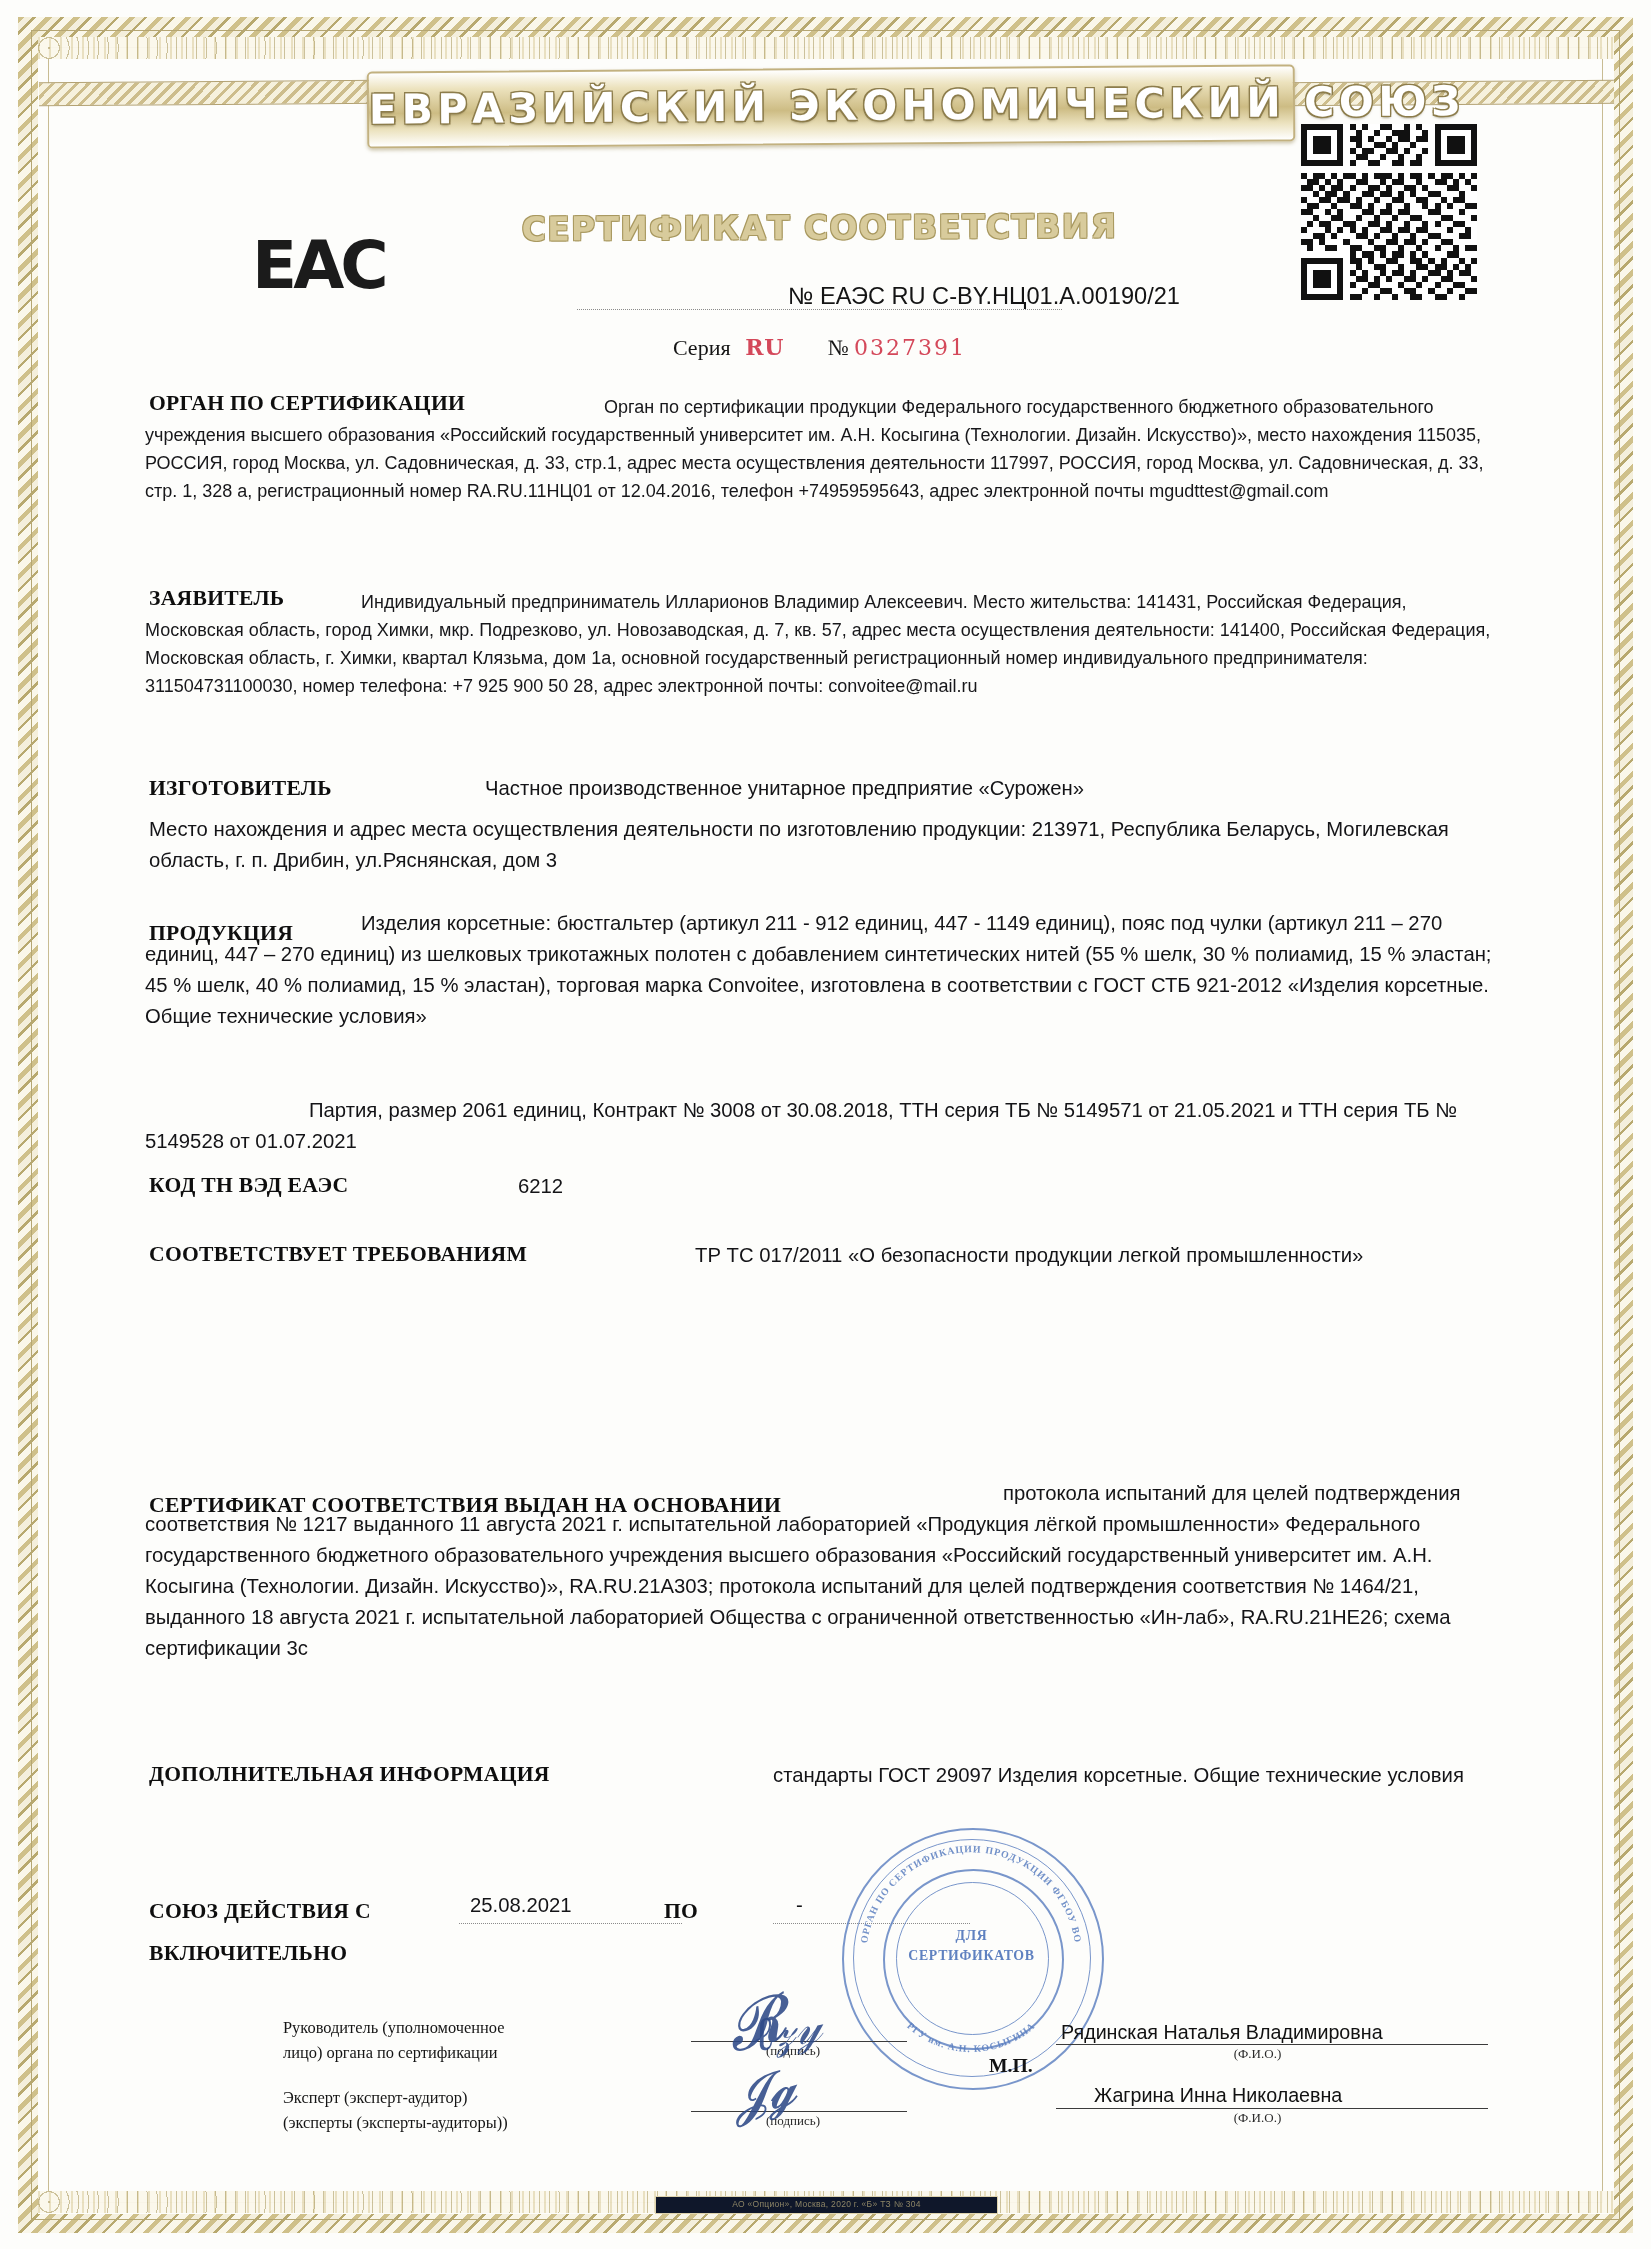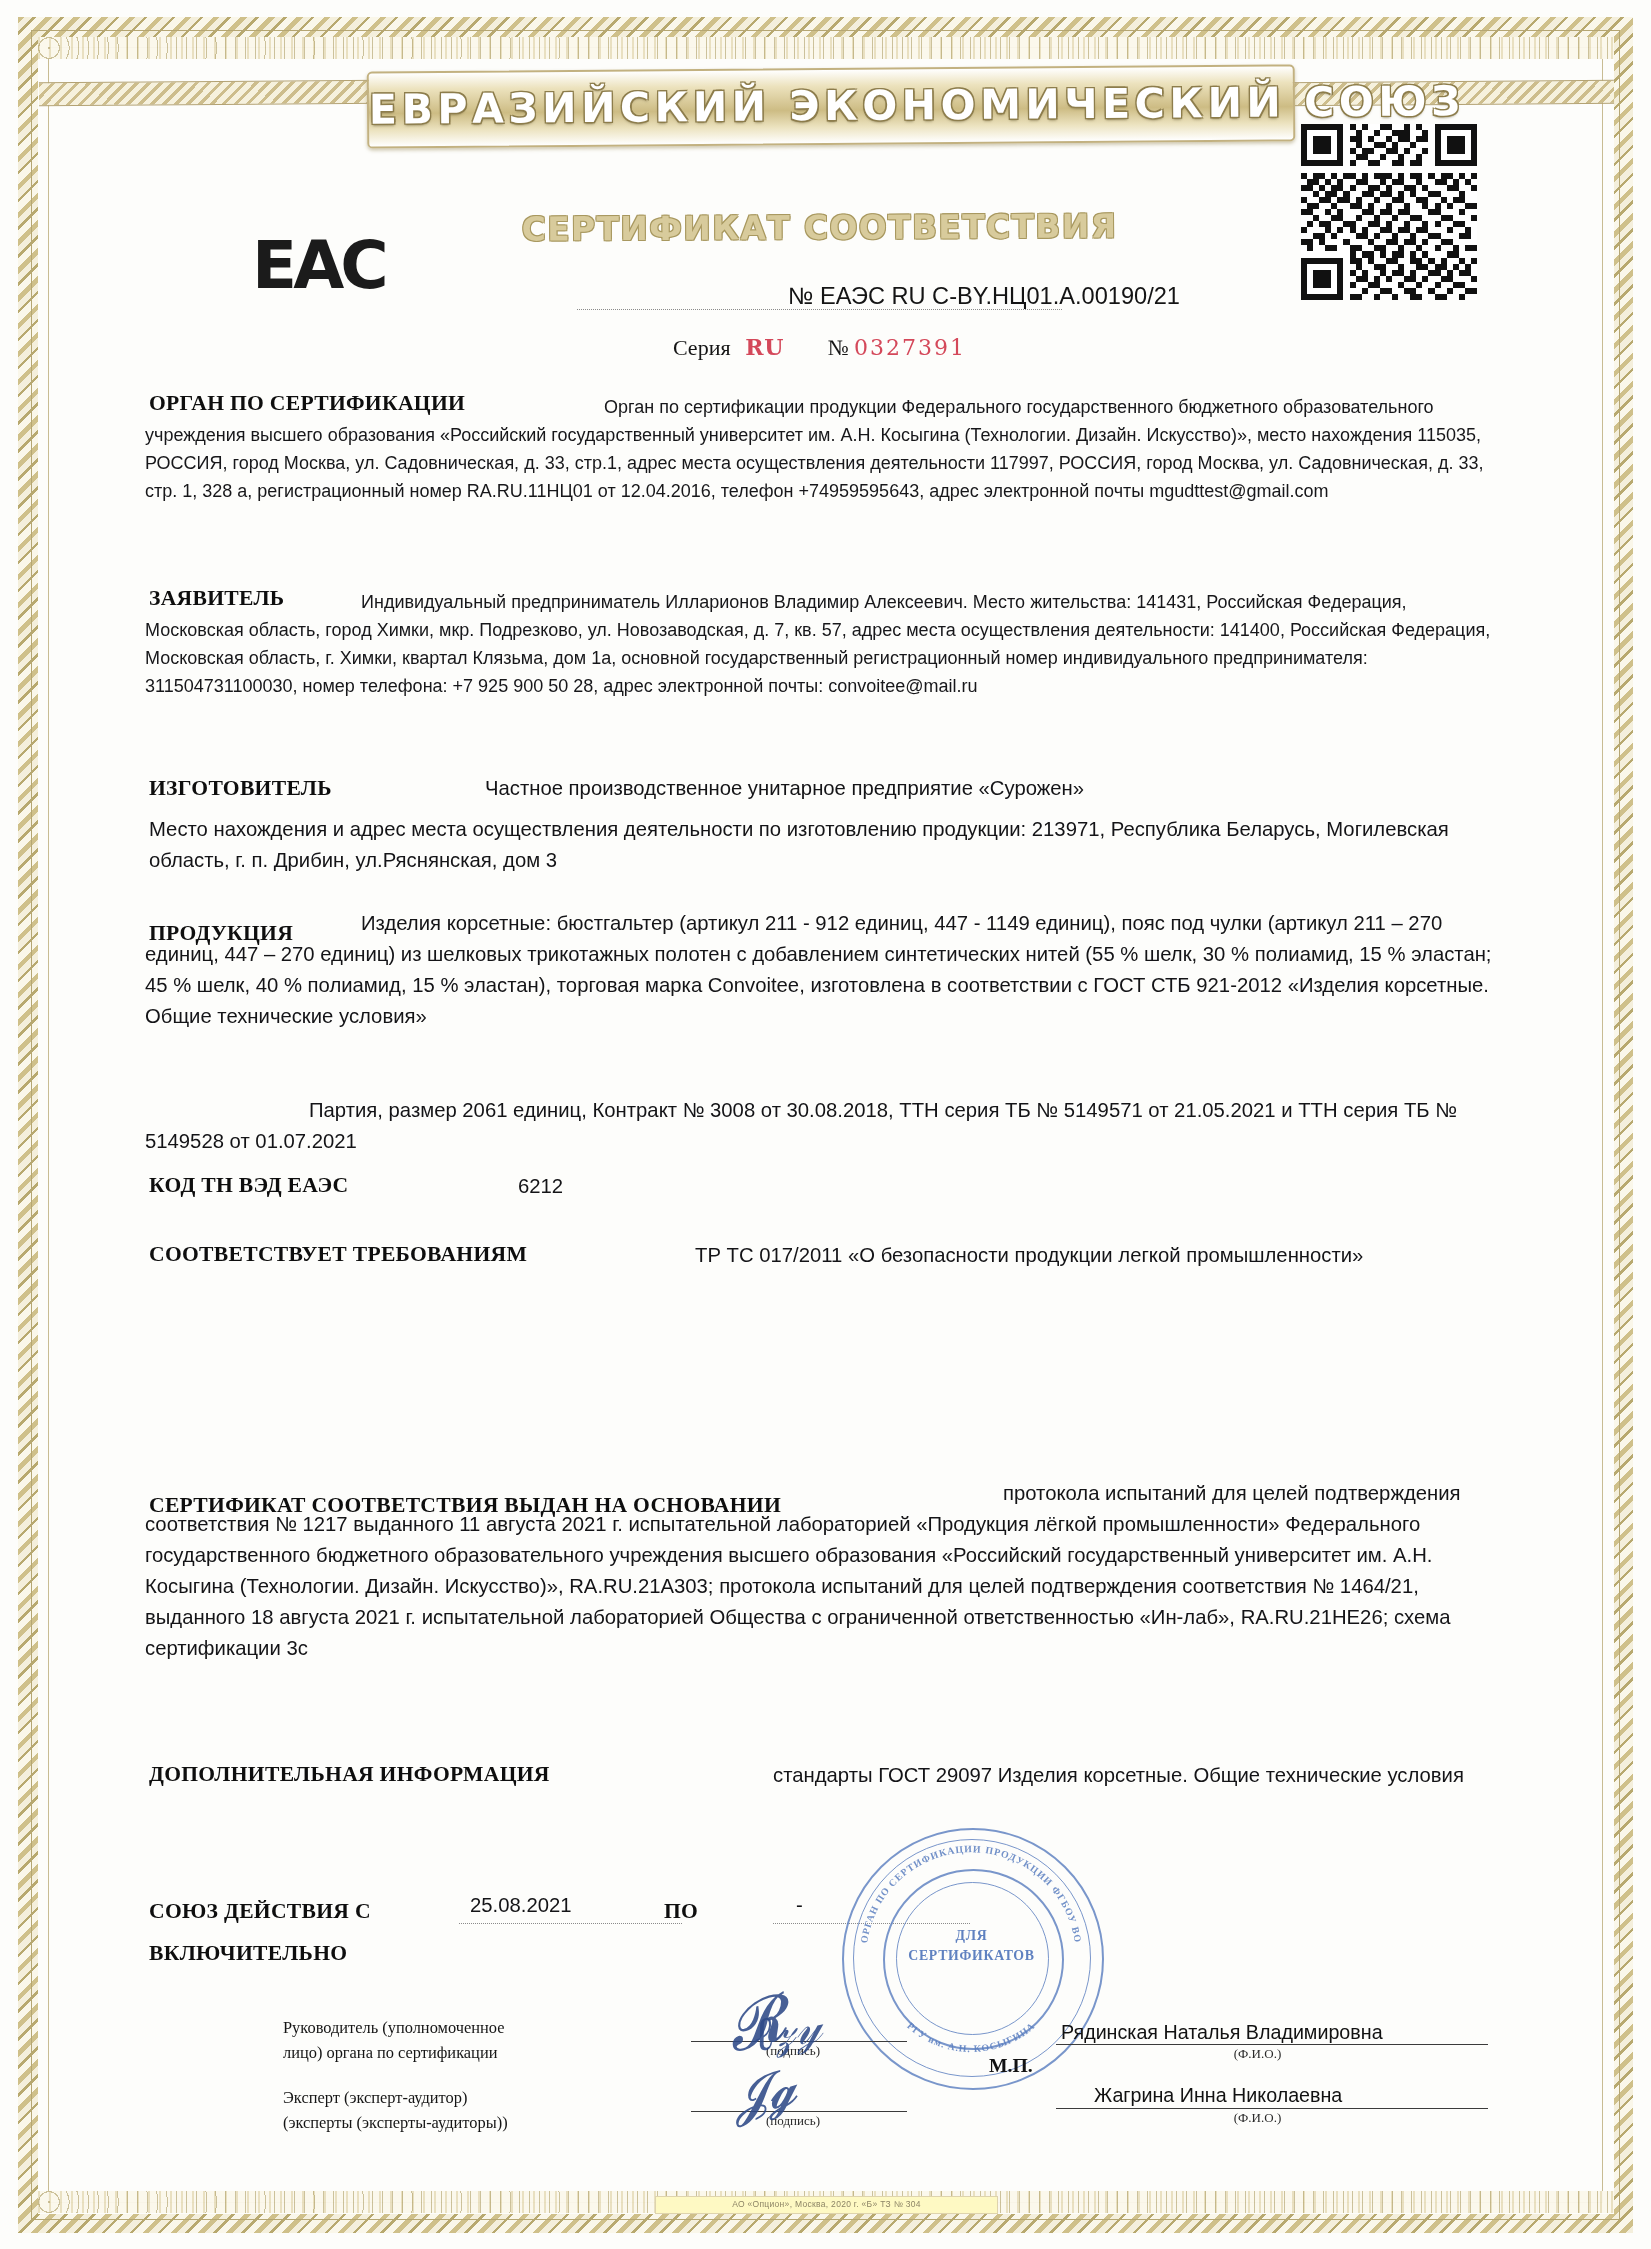--- a/index.html
+++ b/index.html
@@ -265,21 +265,21 @@
     font-family: "DejaVu Serif", serif;
     font-style: italic;
     opacity: .88;
     pointer-events: none;
   }
 
   .footer-tag {
     position: absolute;
     left: 655px; top: 2196px;
     width: 341px; height: 15.7px;
-    background: #fef9c3;
+    background: #0f172a;
     border: 0.7px solid #ded3ad;
     font-family: "Liberation Sans", sans-serif;
     font-size: 8.5px;
     color: #8d8566;
     text-align: center;
     line-height: 15.7px;
     letter-spacing: 0.3px;
     white-space: nowrap;
   }
 

